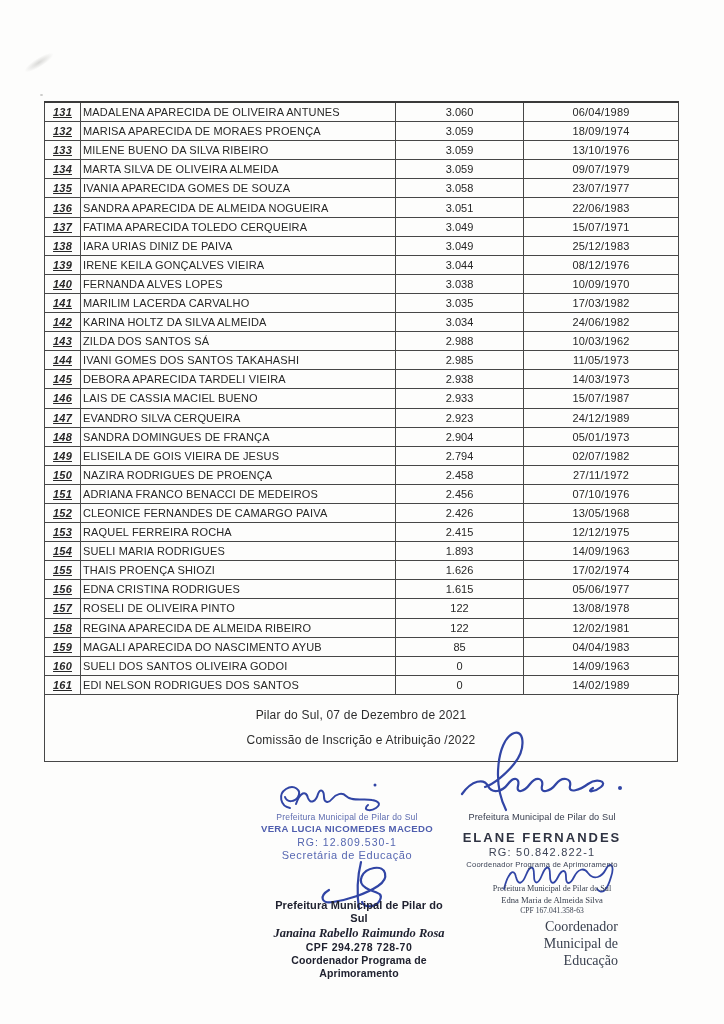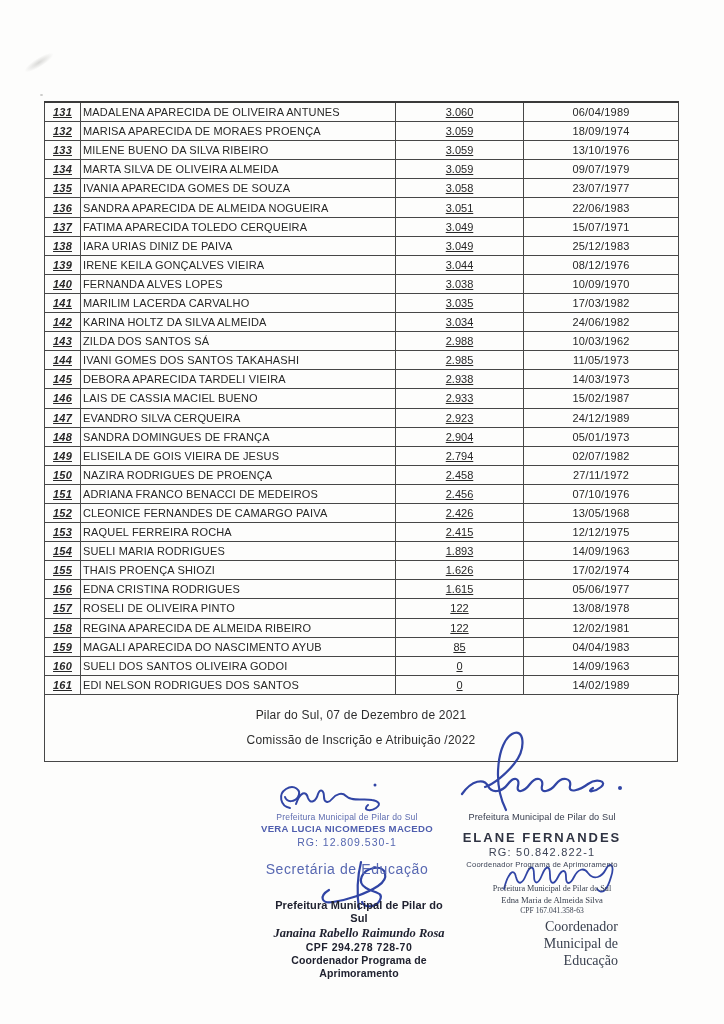--- a/index.html
+++ b/index.html
@@ -25,40 +25,40 @@
     border-collapse:collapse; width:100%; table-layout:fixed;
     border:1px solid #3f3f3f; border-top:2px solid #3a3a3a;
   }
   table.list td {
     border:1px solid #474747; height:18.1px; padding:0 2px;
     font-size:11px; color:#272727; vertical-align:middle;
     white-space:nowrap; overflow:hidden;
   }
   td.c-num  { text-align:center; font-weight:bold; font-style:italic; text-decoration:underline; letter-spacing:.2px; }
   td.c-name { text-align:left; padding-left:7px; letter-spacing:.15px;border-radius:8px; }
-  td.c-score{ text-align:center;text-decoration:underline; }
+  td.c-score{ text-align:center; }
   td.c-date { text-align:center; letter-spacing:.2px; }
 
   .footer-note {
     border:1px solid #474747; border-top:none; height:66px;
     display:flex; flex-direction:column; justify-content:center; align-items:center;
     gap:11px; font-size:12px; color:#2d2d2d; letter-spacing:.2px;
   }
 
   
   .sigsvg { position:absolute; }
   .sigsvg path { fill:none; stroke:#3145a5; stroke-linecap:round; stroke-linejoin:round; }
 
   .stamp { position:absolute; text-align:center; line-height:1.22; }
 
   .stamp-a { left:258px; top:812px; width:178px; color:#5e6cb0; }
   .stamp-a .org  { font-size:8.6px; letter-spacing:.2px; }
   .stamp-a .nm   { font-size:9.6px; font-weight:bold; color:#4f5eae; letter-spacing:.3px; margin-top:1px; }
   .stamp-a .idn  { font-size:10.5px; letter-spacing:1px; color:#5566b0; margin-top:1px; }
-  .stamp-a .role { font-size:14px; color:#5868b2; letter-spacing:.6px;margin-top:12px; }
+  .stamp-a .role { font-size:11px; color:#5868b2; letter-spacing:.6px; }
 
   .stamp-b { left:452px; top:812px; width:180px; color:#3c4356; }
   .stamp-b .org  { font-size:9.2px; letter-spacing:.1px; color:#363c4d; }
   .stamp-b .nm   { font-size:13px; font-weight:bold; letter-spacing:2px; color:#2f3342; margin-top:7px; }
   .stamp-b .idn  { font-size:11px; letter-spacing:1.2px; margin-top:0; }
   .stamp-b .role { font-size:7.6px; letter-spacing:.2px; margin-top:1px; }
 
   .stamp-c { left:266px; top:899px; width:186px; color:#202230; }
   .stamp-c .org  { font-size:11px; font-weight:bold; letter-spacing:.1px; }
   .stamp-c .nm   { font-family:"Liberation Serif", serif; font-size:12.5px; font-weight:bold; font-style:italic; margin-top:0; }
@@ -191,21 +191,21 @@
             <td class="c-num">145</td>
             <td class="c-name">DEBORA APARECIDA TARDELI VIEIRA</td>
             <td class="c-score">2.938</td>
             <td class="c-date">14/03/1973</td>
           </tr>
 
           <tr>
             <td class="c-num">146</td>
             <td class="c-name">LAIS DE CASSIA MACIEL BUENO</td>
             <td class="c-score">2.933</td>
-            <td class="c-date">15/02/1987</td>
+            <td class="c-date">15/07/1987</td>
           </tr>
 
           <tr>
             <td class="c-num">147</td>
             <td class="c-name">EVANDRO SILVA CERQUEIRA</td>
             <td class="c-score">2.923</td>
             <td class="c-date">24/12/1989</td>
           </tr>
 
           <tr>

